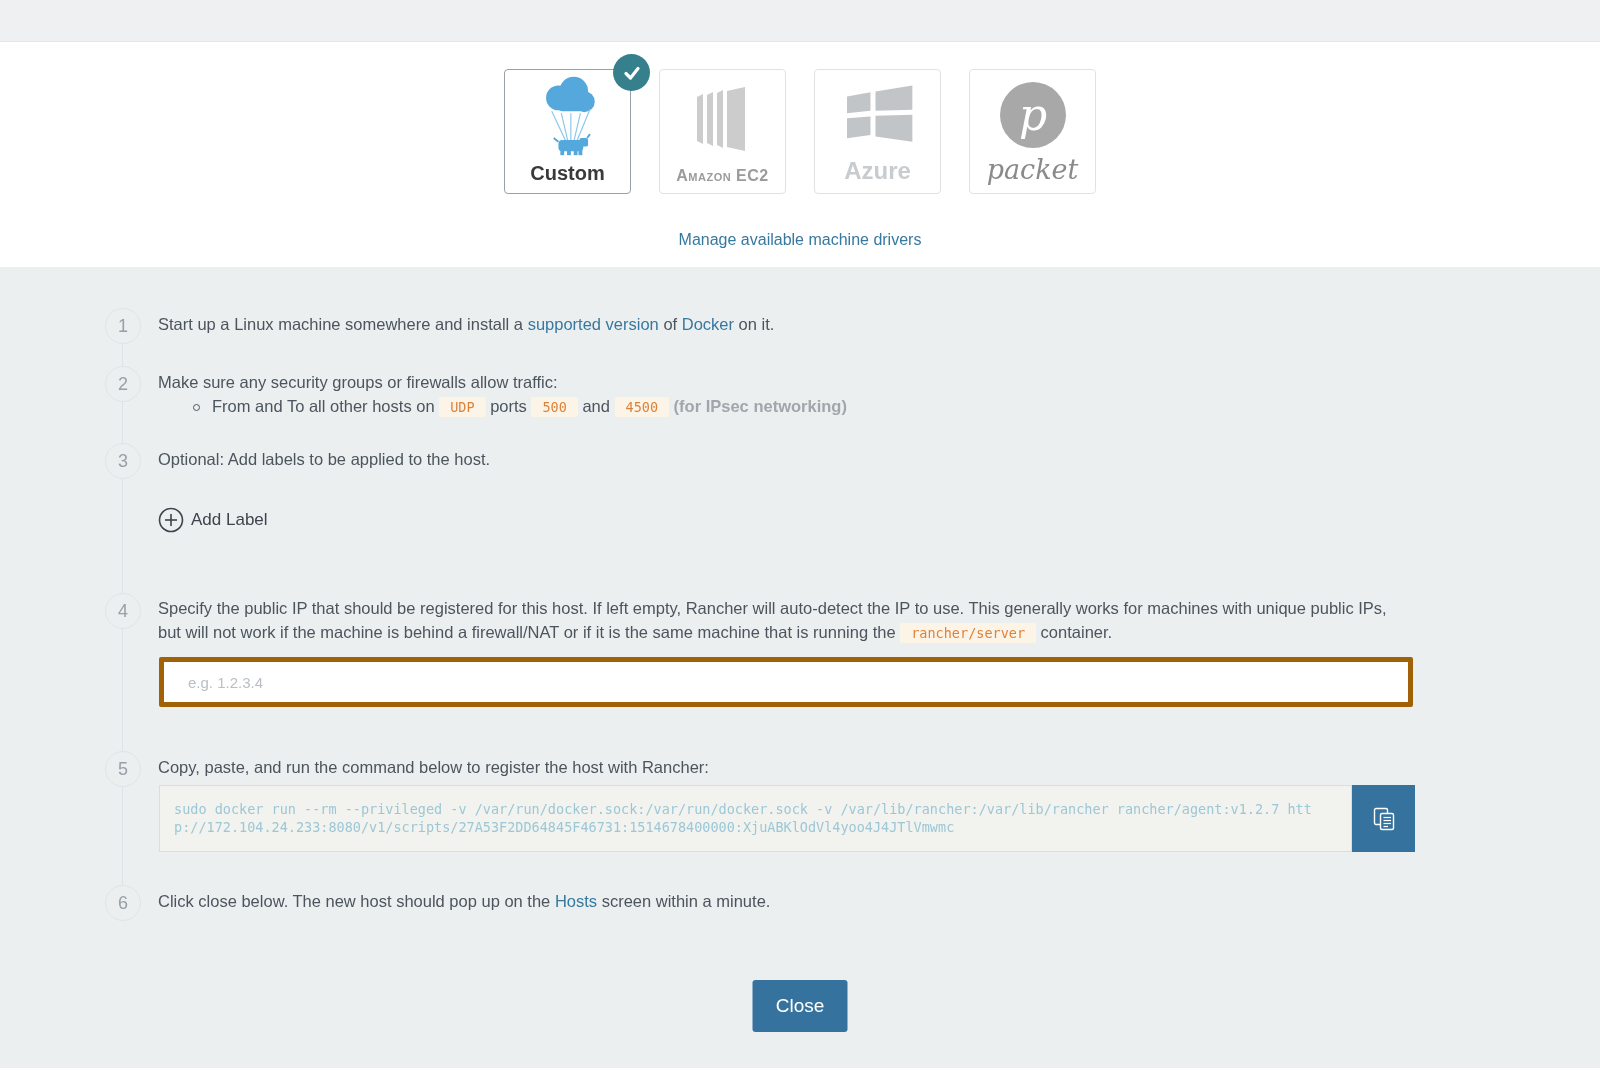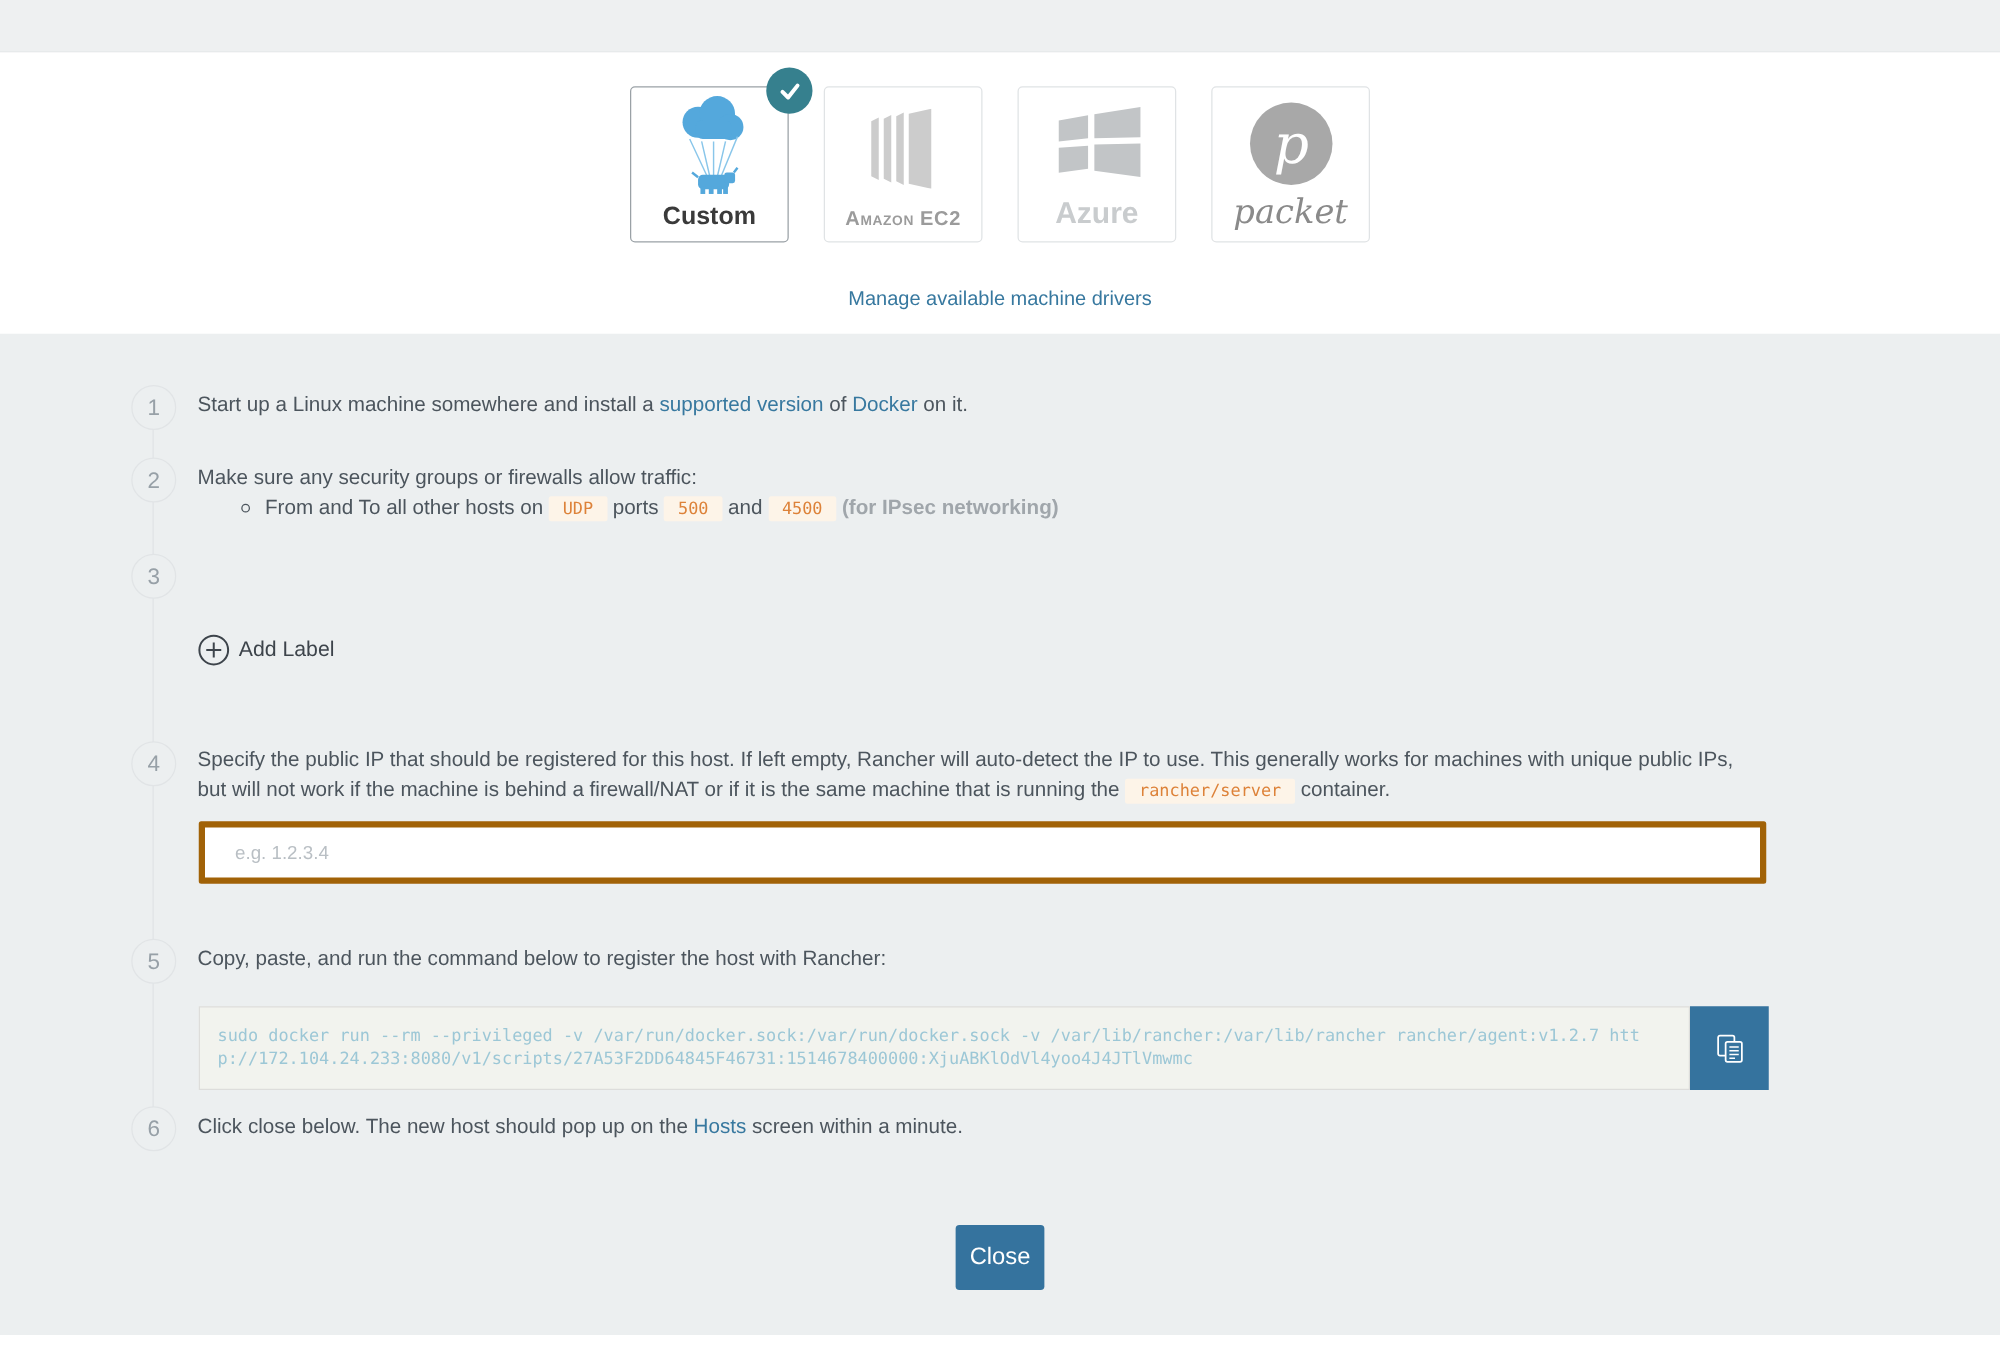--- a/index.html
+++ b/index.html
@@ -46,28 +46,28 @@
     background:var(--chip-bg); padding:2px 11px; border-radius:2px; }
   .muted { color:var(--muted);font-weight:bold; }
   .bullet-dot { display:inline-block; width:7px; height:7px; border:1.5px solid #4c555d;
     border-radius:50%; margin-right:12px; vertical-align:1px; }
   .add-label-btn { position:absolute; left:158px; top:240px; display:flex; align-items:center;
     gap:7px; color:#3d444b; font-size:17px; cursor:pointer; background:none; border:none;text-align:right; }
   .ip-input { position:absolute; left:159px; top:390px; width:1254px; height:50px;
     background:#fff; border:5px solid #a16207; border-radius:2px; padding-left:24px;
     font-size:15px; color:#555; outline:none; }
   .ip-input::placeholder { color:#b9bfc4; }
-  .code-wrap { position:absolute; left:159px; top:538px; display:flex; }
+  .code-wrap { position:absolute; left:159px; top:518px; display:flex; }
   .code-box { width:1193px; height:67px; background:#f2f3ee; border:1px solid #dddddb;
     font-family:"DejaVu Sans Mono", monospace; font-size:13.5px; line-height:18px;
     color:var(--code-text); padding:14px 33px 12px 14px; word-break:break-all; overflow:hidden; }
   .copy-btn { width:63px; height:67px; background:var(--accent-blue); border:none; cursor:pointer;
     display:flex; align-items:center; justify-content:center; }
   .close-btn { position:absolute; top:713px; left:50%; transform:translateX(-50%);
-    width:71px; height:52px; background:var(--accent-blue); color:#fff; font-size:19px;
+    width:95px; height:52px; background:var(--accent-blue); color:#fff; font-size:19px;
     border:none; border-radius:3px; cursor:pointer; font-family:"Liberation Sans", sans-serif; }
   svg { display:block; }
   .gray-fill { fill:#cccccc; }
 </style>
 </head>
 <body>
 
 <div class="topbar"></div>
 
 <div class="driver-section">
@@ -156,20 +156,21 @@
   <div class="vline"></div>
 
   <div class="circle" style="top:41px">1</div>
   <div class="step-text" style="top:45px"><span>Start up a Linux machine somewhere and install a </span><a class="inline-link">supported version</a><span> of </span><a class="inline-link">Docker</a><span> on it.</span></div>
 
   <div class="circle" style="top:99px">2</div>
   <div class="step-text" style="top:103px">Make sure any security groups or firewalls allow traffic:</div>
   <div class="step-text" style="top:127px; left:193px"><span class="bullet-dot"></span><span>From and To all other hosts on </span><span class="chip">UDP</span><span> ports </span><span class="chip">500</span><span> and </span><span class="chip">4500</span><span class="muted"> (for IPsec networking)</span></div>
 
   <div class="circle" style="top:176px">3</div>
+  <div class="step-text" style="top:180px">Optional: Add labels to be applied to the host.</div>
   <button class="add-label-btn">
     <svg width="26" height="26" viewBox="0 0 26 26">
       <circle cx="13" cy="13" r="11.5" fill="none" stroke="#3d444b" stroke-width="1.6"></circle>
       <line x1="13" y1="7" x2="13" y2="19" stroke="#3d444b" stroke-width="1.6"></line>
       <line x1="7" y1="13" x2="19" y2="13" stroke="#3d444b" stroke-width="1.6"></line>
     </svg>
     <span>Add Label</span>
   </button>
 
   <div class="circle" style="top:326px">4</div>

